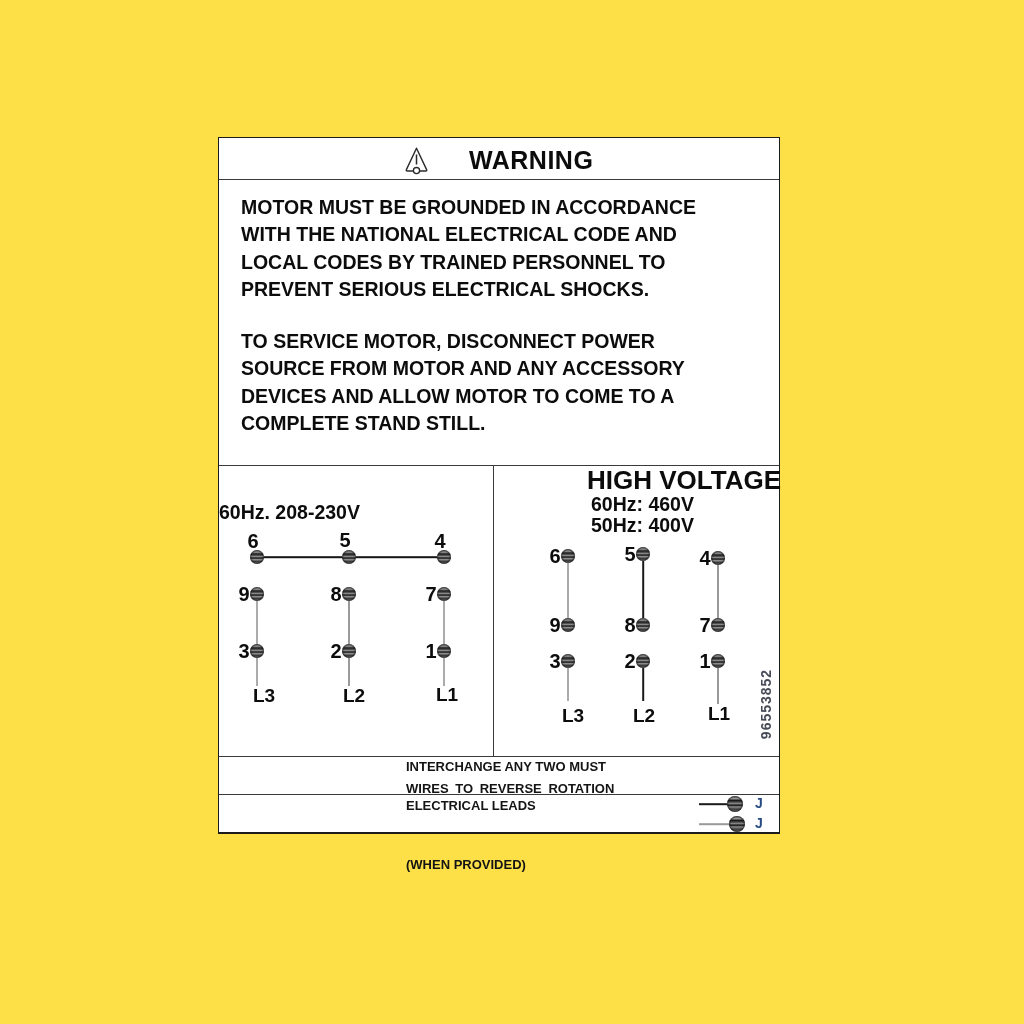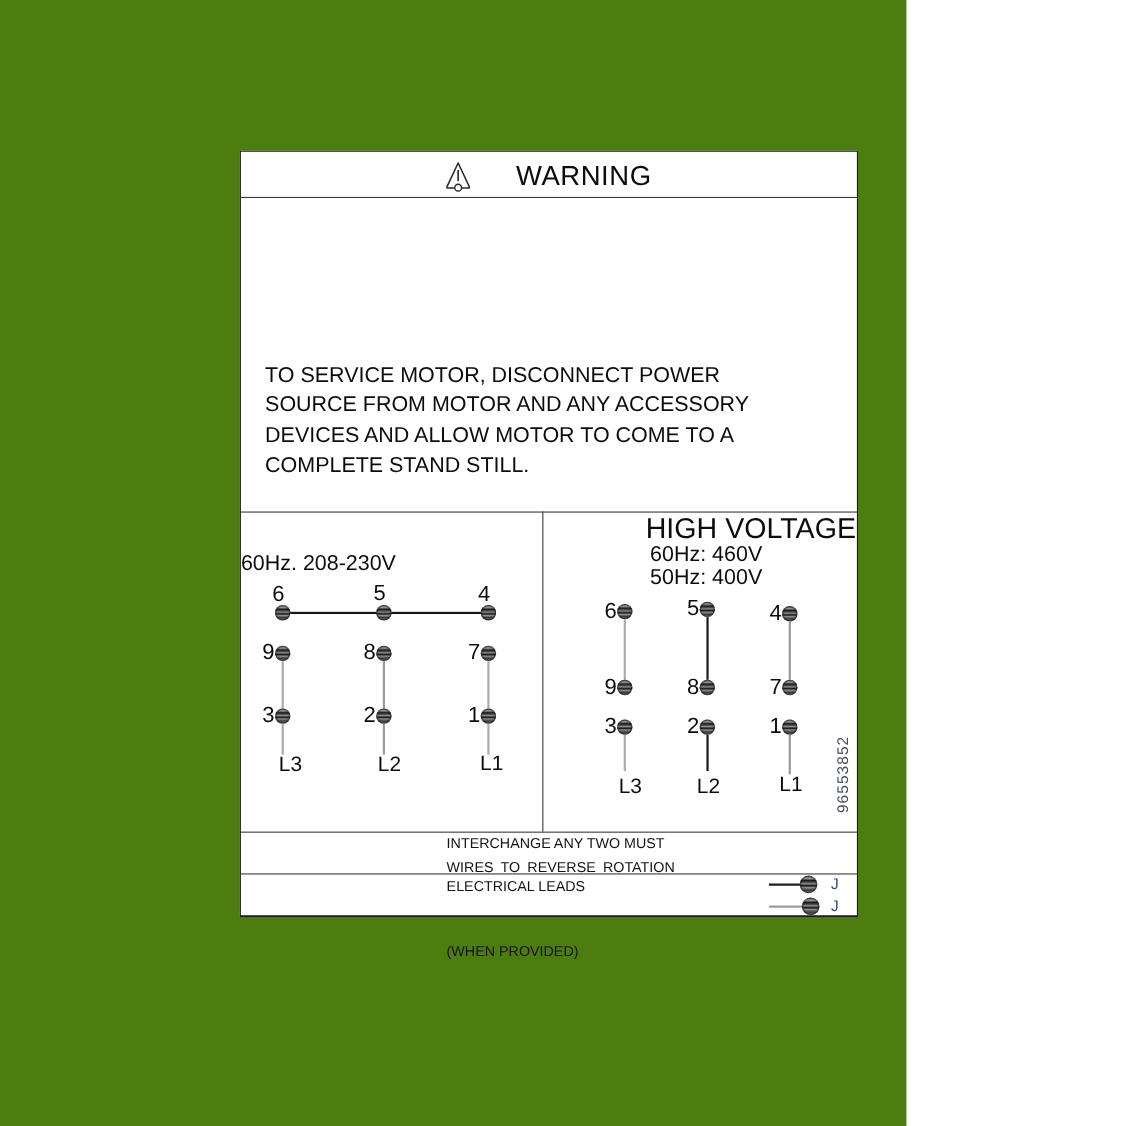--- a/index.html
+++ b/index.html
@@ -1,17 +1,17 @@
 <!DOCTYPE html>
 <html><head>
 <meta charset="utf-8">
 <style>
   html,body{margin:0;padding:0;background:#fff;}
-  .page{position:relative;width:824px;height:1024px;background:#4d7c0f;overflow:hidden;
-        font-family:"Liberation Sans",sans-serif;color:#111;}
+  .page{position:relative;width:1024px;height:1024px;background:#fde047;overflow:hidden;
+        font-family:"Liberation Sans",sans-serif;color:#111;font-weight:bold;}
   .label-box{position:absolute;left:218px;top:137px;width:562px;height:697px;
         border:1.5px solid #1c1c1c;border-bottom-width:2.5px;box-sizing:border-box;background:#fff;}
   .hline{position:absolute;left:0;right:0;height:1px;background:#3a3a3a;}
   .vline{position:absolute;width:1px;background:#3a3a3a;}
   .warn-title{position:absolute;left:250px;top:8px;font-size:25px;letter-spacing:0.5px;color:#0c0c0c;}
   .body-par{position:absolute;left:22px;font-size:19.5px;line-height:27.3px;color:#0c0c0c;white-space:pre;}
   .sec-title{position:absolute;font-size:20px;color:#0c0c0c;white-space:nowrap;}
   .sec-sub{position:absolute;font-size:19.5px;color:#0c0c0c;white-space:nowrap;}
   .term{position:absolute;width:14px;height:14px;border-radius:50%;transform:translate(-50%,-50%);
         background:linear-gradient(180deg,#6e6e6e 0%,#9b9b9b 16%,#191919 28%,#555 40%,
@@ -37,20 +37,24 @@
     <div class="tri-icon">
       <svg width="25" height="29" viewBox="0 0 25 29">
         <path d="M12.5 2.2 L22.6 23.6 Q23.2 25 21.7 25 L3.3 25 Q1.8 25 2.4 23.6 Z" fill="none" stroke="#2a2a2a" stroke-width="1.4" stroke-linejoin="round"></path>
         <line x1="12.5" y1="8.5" x2="12.5" y2="18.5" stroke="#2a2a2a" stroke-width="1.5"></line>
         <circle cx="12.5" cy="24.6" r="3.1" fill="#ffffff" stroke="#2a2a2a" stroke-width="1.3"></circle>
       </svg>
     </div>
     <div class="warn-title">WARNING</div>
     <div class="hline" style="top:41px"></div>
 
+    <div class="body-par" style="top:56px">MOTOR MUST BE GROUNDED IN ACCORDANCE
+WITH THE NATIONAL ELECTRICAL CODE AND
+LOCAL CODES BY TRAINED PERSONNEL TO
+PREVENT SERIOUS ELECTRICAL SHOCKS.</div>
     <div class="body-par" style="top:190px">TO SERVICE MOTOR, DISCONNECT POWER
 SOURCE FROM MOTOR AND ANY ACCESSORY
 DEVICES AND ALLOW MOTOR TO COME TO A
 COMPLETE STAND STILL.</div>
 
     <div class="hline" style="top:327px"></div>
     <div class="vline" style="left:274px;top:327px;height:291px"></div>
 
     <div class="sec-sub" style="left:0;top:363px;width:274px;text-align:left">60Hz. 208-230V</div>
 

